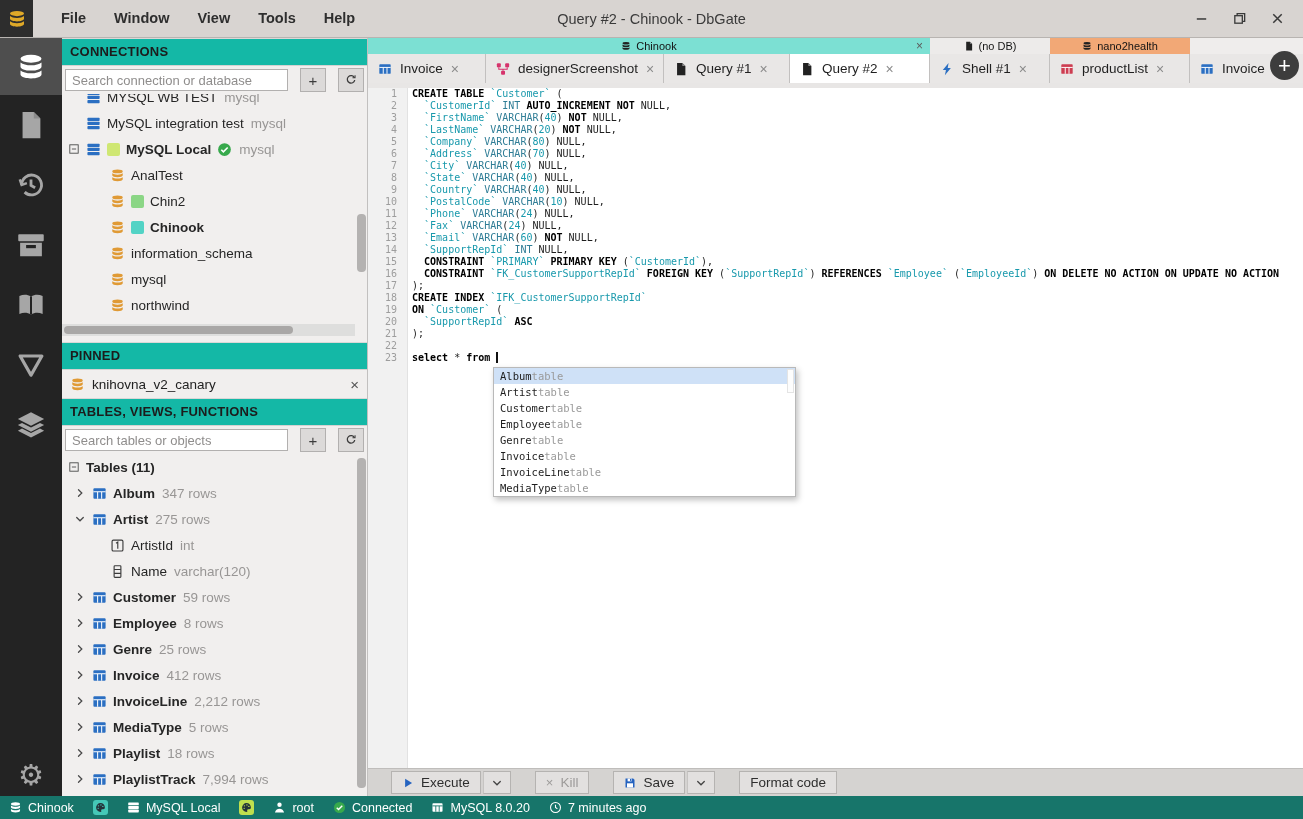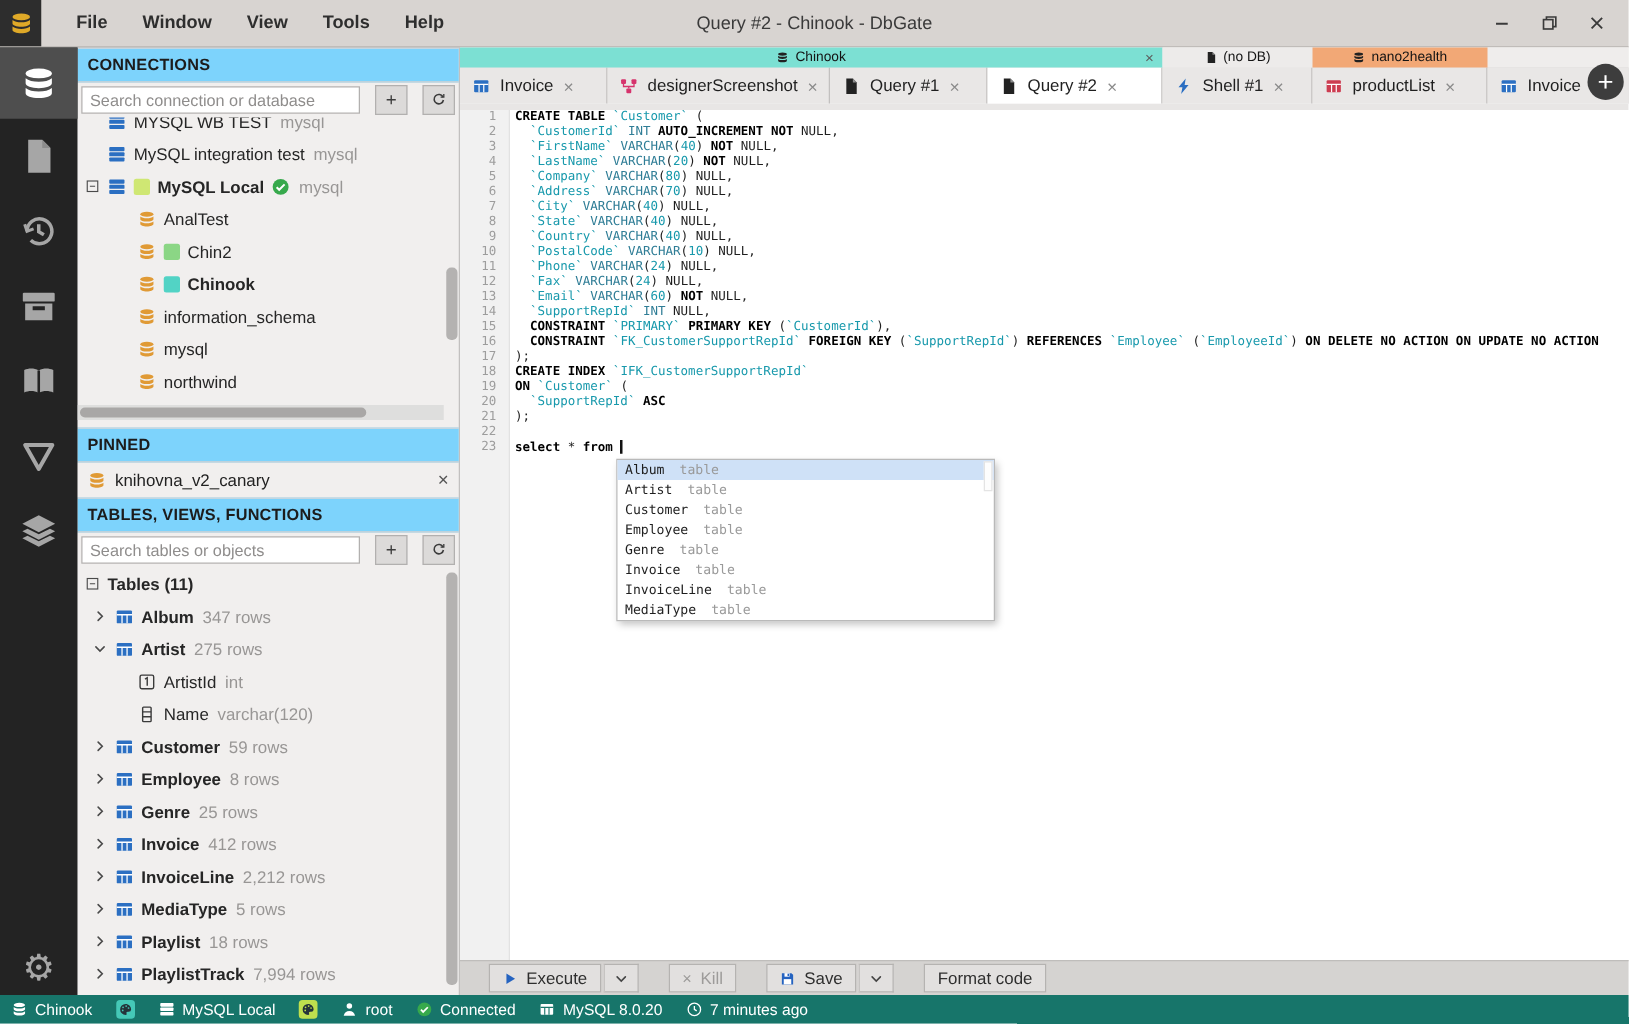--- a/index.html
+++ b/index.html
@@ -18,21 +18,21 @@
   
   .main{display:flex;height:758px;}
   
   .rail{width:62px;background:#232323;display:flex;flex-direction:column;align-items:center;position:relative;flex:none;}
   .rail-item{width:62px;height:60px;display:flex;align-items:center;justify-content:center;color:#a6a6a6;}
   .rail-item svg{width:30px;height:30px;}
   .rail-item.active{background:#4e4e4e;color:#fff;height:57px;}
   .rail-bottom{position:absolute;bottom:6px;left:0;width:62px;display:flex;justify-content:center;color:#a6a6a6;font-size:29px;line-height:1;}
   
   .panel{width:306px;background:#f1efee;border-right:1px solid #c2c0bf;display:flex;flex-direction:column;flex:none;box-sizing:border-box;}
-  .sec-h{height:26px;line-height:25px;background:#7dd3fc;border-top:1px solid #dad8d7;border-bottom:1px solid #d4d2d1;
+  .sec-h{height:26px;line-height:25px;background:#14b8a6;border-top:1px solid #dad8d7;border-bottom:1px solid #d4d2d1;
          font-weight:bold;font-size:13px;color:#1c1c1c;padding-left:8px;letter-spacing:.2px;flex:none;}
   .search-row{display:flex;align-items:center;padding:2px 3px;gap:12px;flex:none;}
   .search-row input{flex:1;height:20px;border:1px solid #b2b0af;font-size:13px;padding:0 6px;color:#333;font-family:"Liberation Sans",sans-serif;outline:none;min-width:0;}
   .search-row input::placeholder{color:#8f8d8c;}
   .sq-btn{width:24px;height:22px;background:#dcdad9;border:1px solid #b2b0af;display:flex;align-items:center;justify-content:center;color:#3c3c3c;font-size:15px;flex:none;}
   .sq-btn svg{width:12px;height:12px;}
   .conn-list{position:relative;height:242px;overflow:hidden;flex:none;}
   .tree{position:relative;flex:1;overflow:hidden;}
   .row{height:26px;display:flex;align-items:center;font-size:13.5px;color:#2b2b2b;padding-left:6px;white-space:nowrap;}
   .row .exp{width:18px;display:flex;align-items:center;color:#4a4a4a;flex:none;}
@@ -80,21 +80,21 @@
   .cl{height:12px;white-space:pre;color:#1e1e1e;}
   .cl .k{font-weight:bold;color:#000;}
   .cl .n{color:#1899ac;}
   .cl .t{color:#2f7d96;}
   .cl .d{color:#1899ac;}
   .caret{display:inline-block;width:1.5px;height:11px;background:#111;vertical-align:-2px;}
   
   .ac{position:absolute;left:125px;top:284px;width:301px;background:#fff;border:1px solid #b9b9b9;
       box-shadow:2px 3px 6px rgba(0,0,0,.25);font-family:"DejaVu Sans Mono",monospace;font-size:10.5px;z-index:5;}
   .ac-item{height:16px;display:flex;align-items:center;padding:0 6px;color:#1e1e1e;white-space:pre;}
-  .ac-item .kind{color:#9a9a9a;margin-left:12px;}
+  .ac-item .kind{color:#9a9a9a;margin-left:0;}
   .ac-item.sel{background:#cfe1f7;}
   .ac-scroll{position:absolute;right:1px;top:1px;width:7px;height:24px;background:#fdfdfd;border:1px solid #e4e4e4;box-sizing:border-box;}
   
   .toolbar{height:28px;background:#d5d3d1;border-top:1px solid #bfbdbb;display:flex;align-items:center;padding-left:23px;flex:none;box-sizing:border-box;}
   .tb-group{display:flex;margin-right:24px;}
   .tb-btn{height:23px;background:#e2e0df;border:1px solid #b5b3b1;display:flex;align-items:center;gap:7px;padding:0 10px;
           font-size:13.5px;color:#2e2e2e;box-sizing:border-box;}
   .tb-btn svg{width:12px;height:12px;}
   .tb-btn.chev{padding:0 7px;border-left:1px solid #c6c4c2;margin-left:2px;color:#444;}
   .tb-btn.disabled{color:#9d9b9a;}

